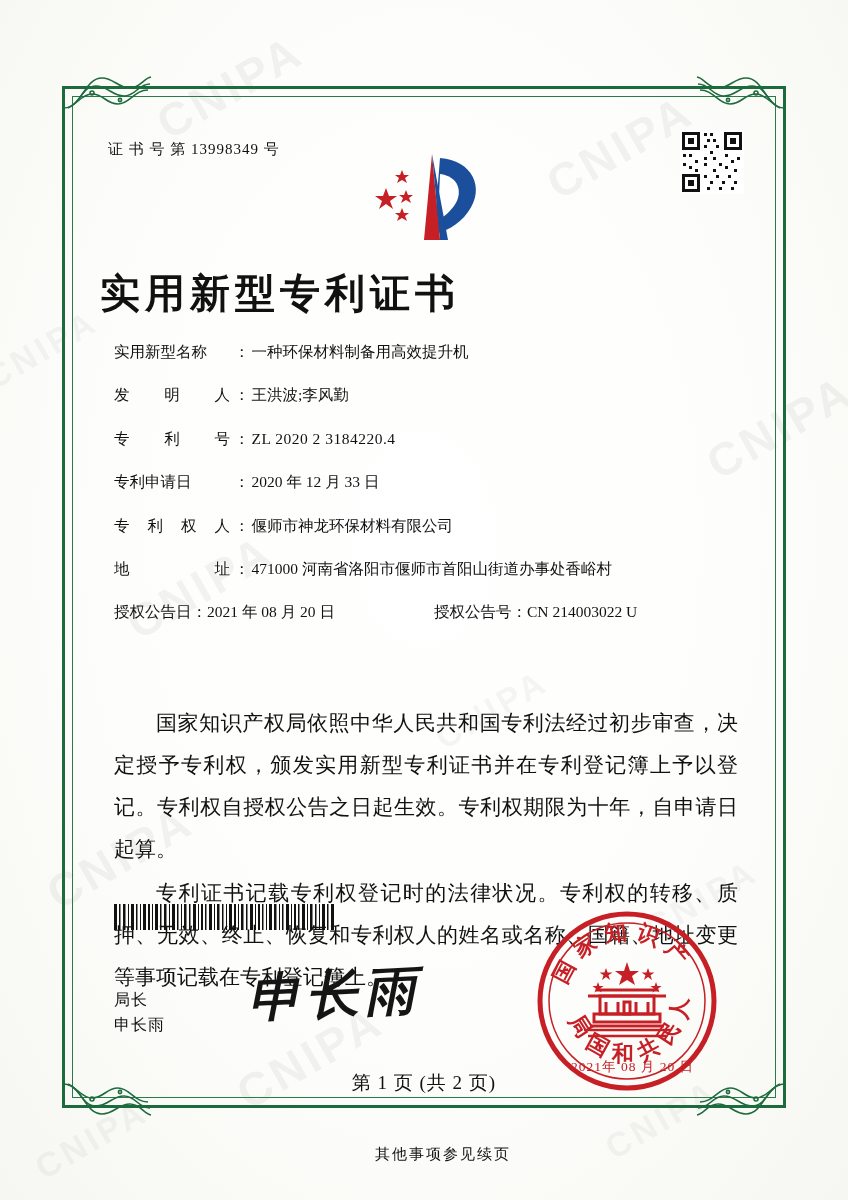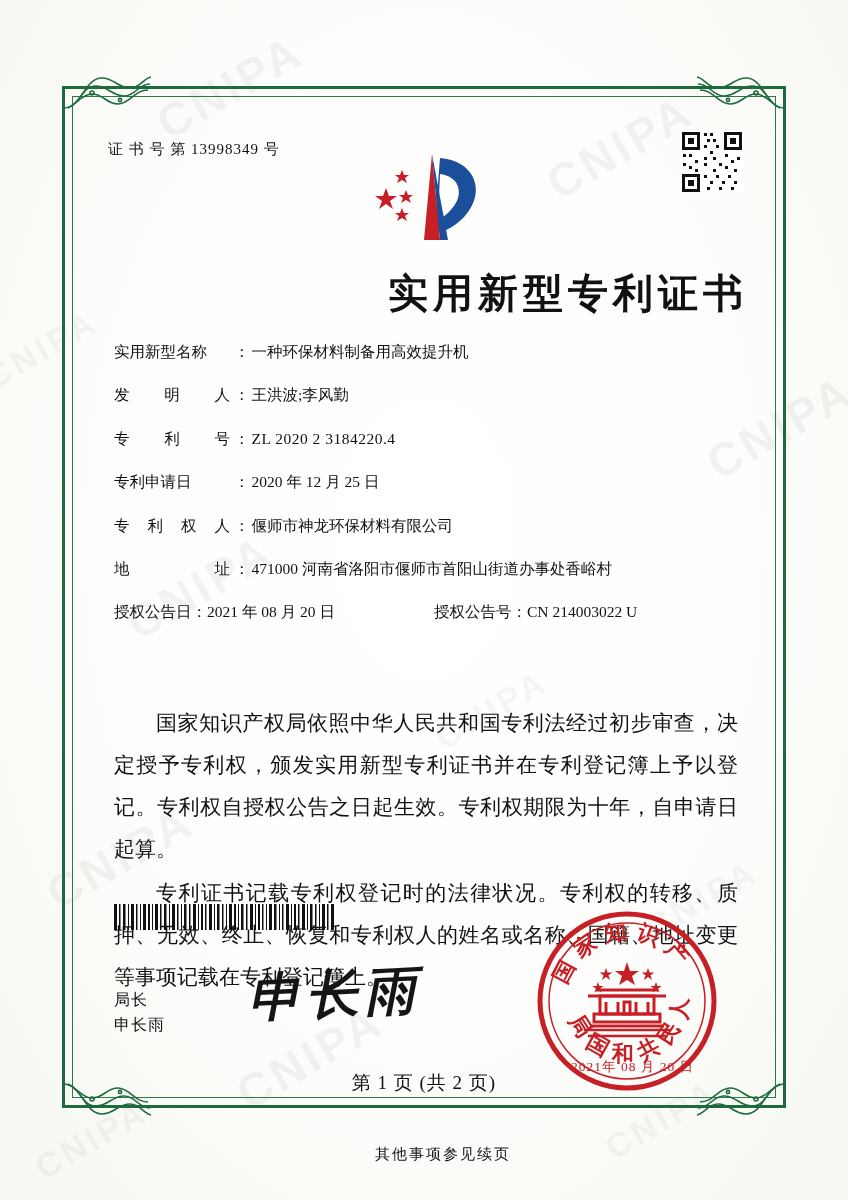--- a/index.html
+++ b/index.html
@@ -103,21 +103,21 @@
     width: 160px;
     height: 110px;
   }
   .logo svg { display: block; }
 
   .title {
     position: absolute;
     left: 0;
     right: 0;
     top: 146px;
-    text-align: right;
+    text-align: left;
     font-size: 40px;
     font-weight: 700;
     letter-spacing: 5px;
     color: #111;
     font-family: "Liberation Serif", "DejaVu Serif", serif;
   }
 
   .fields {
     position: absolute;
     left: 14px;
@@ -401,21 +401,21 @@
           <span>利</span>
           <span>号</span>
         </div>
         <div class="f-colon">：</div>
         <div class="f-value mono">ZL 2020 2 3184220.4</div>
       </div>
 
       <div class="field-row">
         <div class="f-label">专利申请日</div>
         <div class="f-colon">：</div>
-        <div class="f-value">2020 年 12 月 25 日</div>
+        <div class="f-value">2020 年 12 月 33 日</div>
       </div>
 
       <div class="field-row">
         <div class="f-label spread">
           <span>专</span>
           <span>利</span>
           <span>权</span>
           <span>人</span>
         </div>
         <div class="f-colon">：</div>

